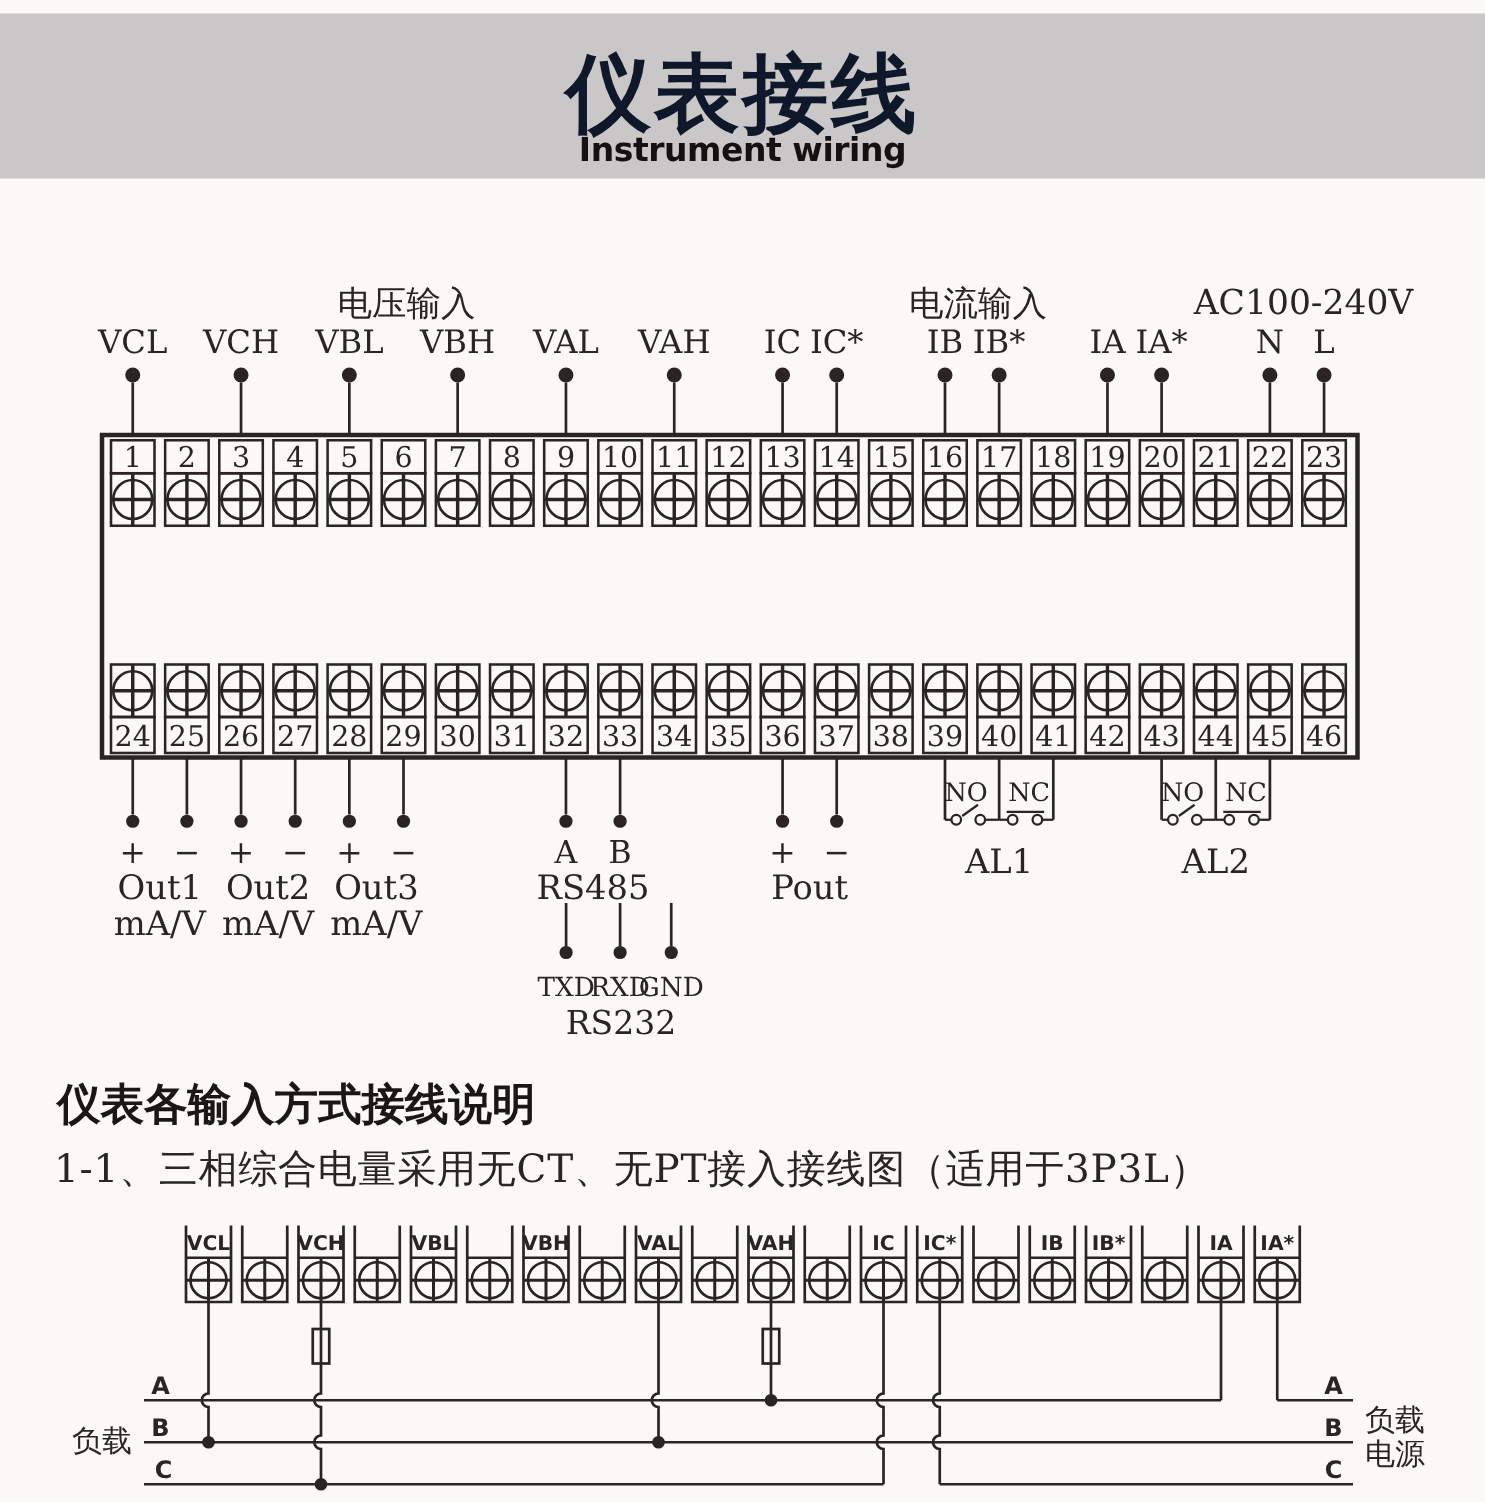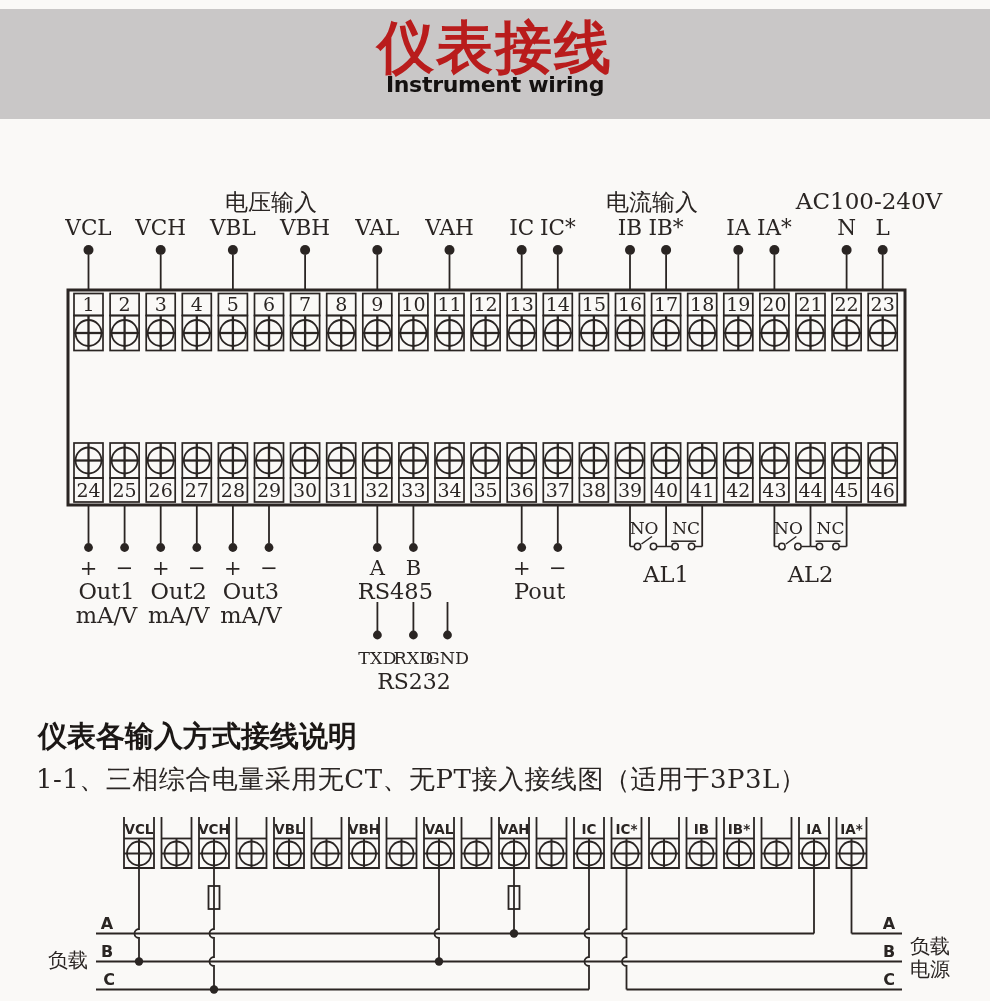--- a/index.html
+++ b/index.html
@@ -7,22 +7,22 @@
     width:990px;height:1001px;position:relative;
     background:#faf9f7;color:#1b1715;
     font-family:"Liberation Sans",sans-serif;
     overflow:hidden;
   }
   .band{
     position:absolute;left:0;top:9px;width:990px;height:110px;
     background:#c9c7c7;text-align:center;
   }
   .band h1{
-    margin:0;padding-top:8px;font-size:57px;font-weight:700;letter-spacing:2px;
-    color:#b91c1c;line-height:1.08;
+    margin:0;padding-top:24px;font-size:57px;font-weight:700;letter-spacing:2px;
+    color:#0f172a;line-height:1.08;
     font-family:"DejaVu Sans","Liberation Sans",sans-serif;
   }
   .band .sub{
     font-size:22px;margin-top:-7px;font-weight:600;letter-spacing:-0.3px;color:#141110;
     font-family:"DejaVu Sans","Liberation Sans",sans-serif;
   }
   #wiring-svg{position:absolute;left:0;top:0;}
   .heading{
     position:absolute;left:38px;top:717px;
     font-size:29px;font-weight:700;color:#1b1715;

